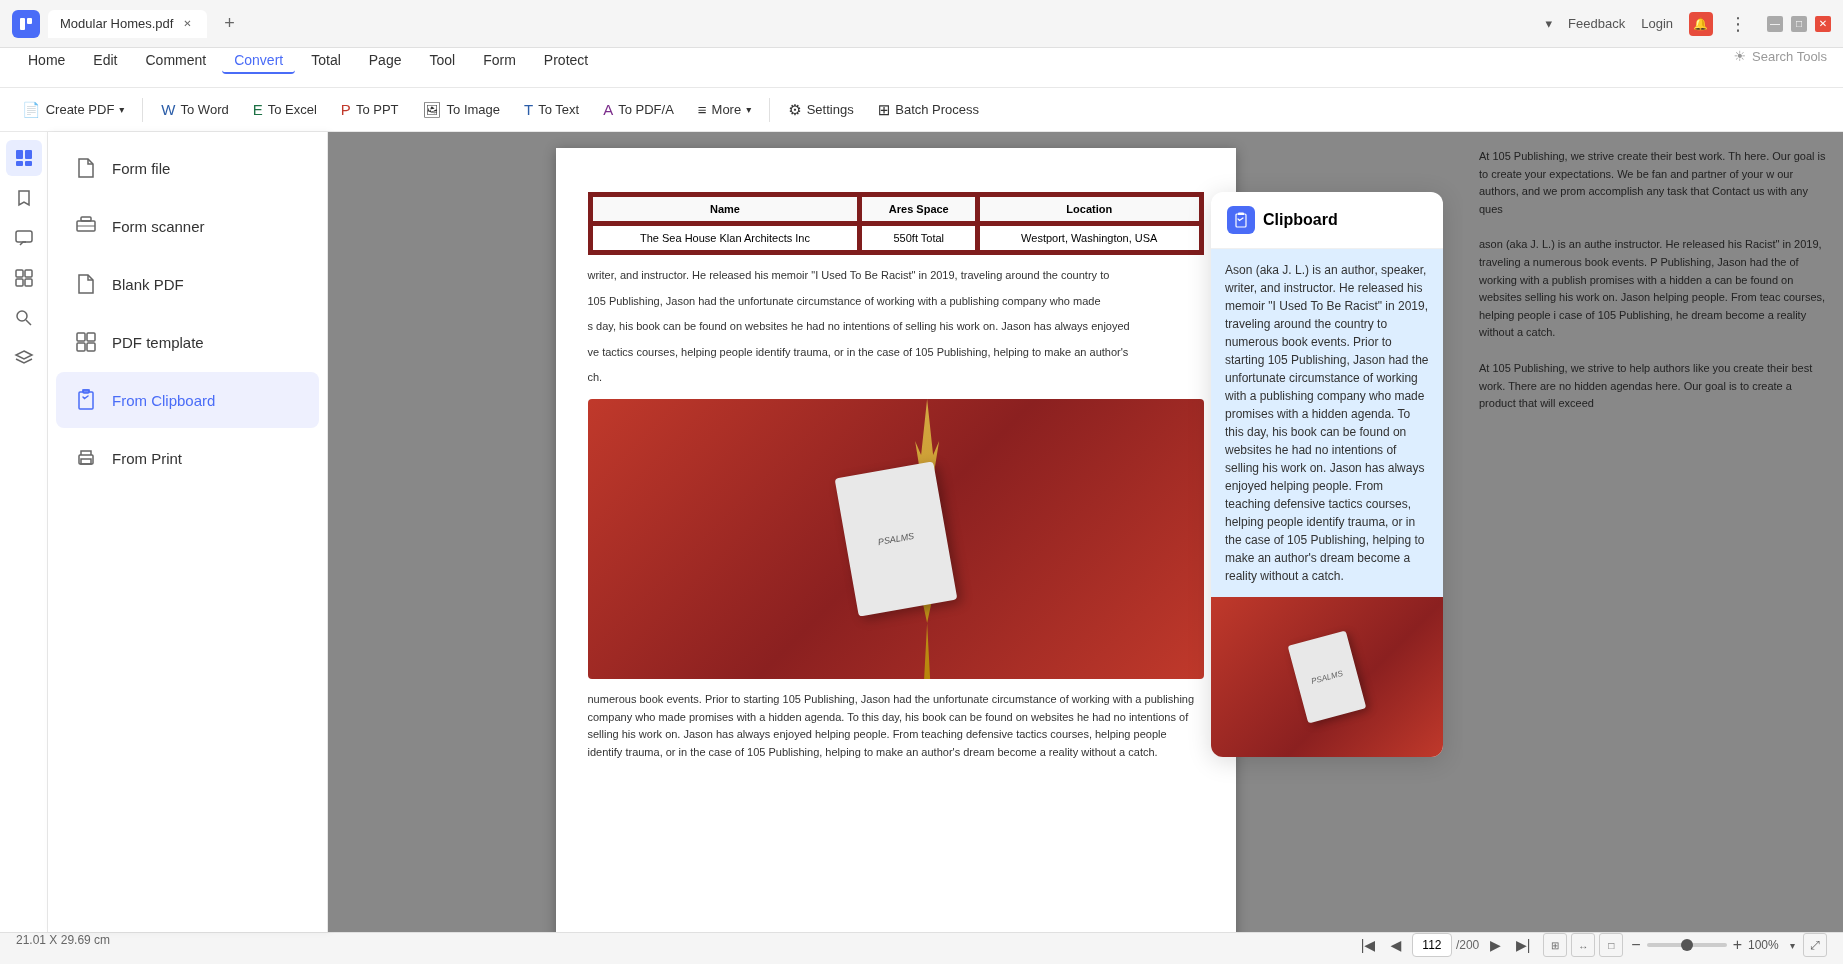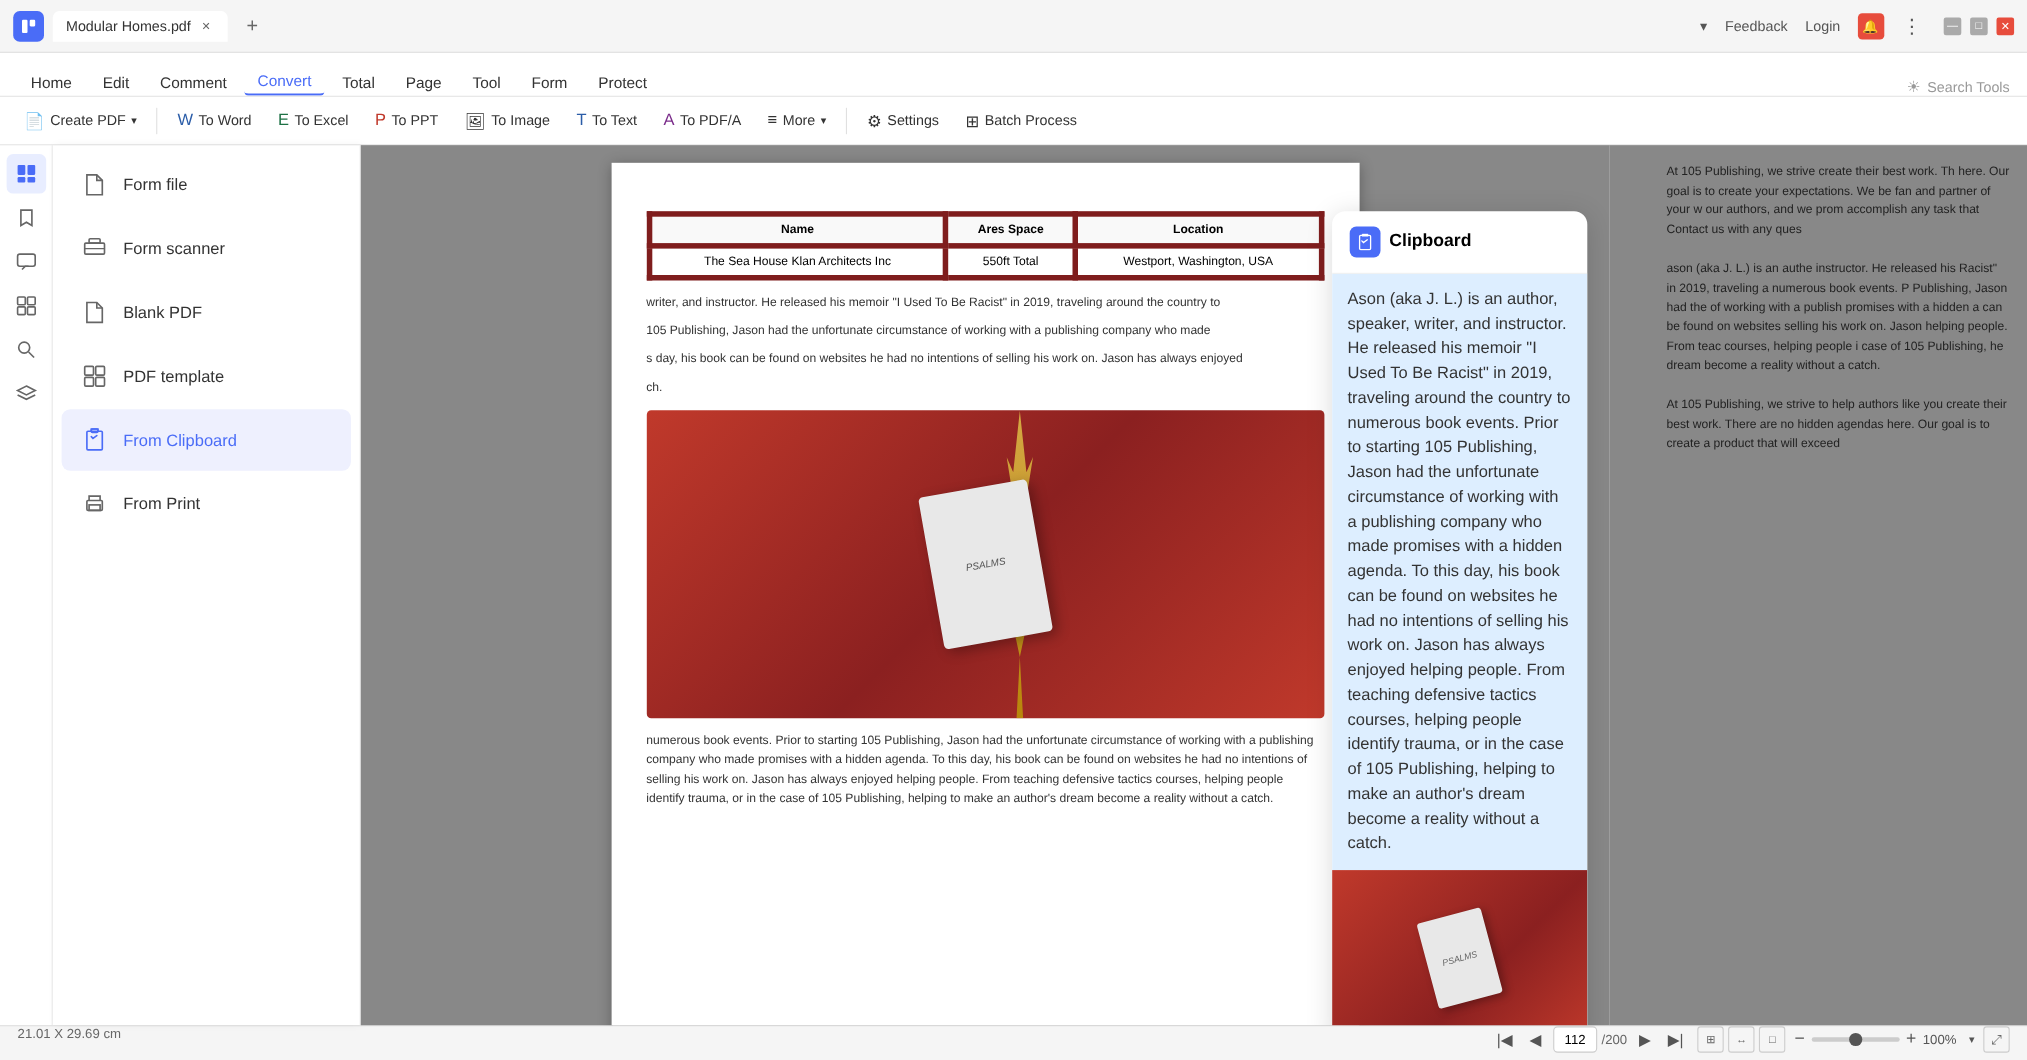--- a/index.html
+++ b/index.html
@@ -58,21 +58,21 @@
       background: #999;
       display: flex; align-items: center; justify-content: center;
       font-size: 10px; color: white; cursor: pointer;
     }
 
     
     .menubar {
       background: white;
       height: 40px;
       display: flex;
-      align-items: flex-end;
+      align-items: flex-start;
       padding: 0 16px;
       border-bottom: 1px solid #e8e8e8;
       gap: 4px;
     }
     .menu-item {
       padding: 4px 12px;
       font-size: 14px;
       color: #333;
       cursor: pointer;
       border-radius: 4px;
@@ -246,21 +246,20 @@
     .right-panel {
       width: 380px;
       background: #888;
       overflow-y: auto;
       padding: 16px;
     }
     .right-text {
       font-size: 11px;
       line-height: 1.6;
       color: #222;
-      margin-left: 36px;
     }
 
     
     .clipboard-popup {
       position: absolute;
       right: 20px;
       top: 60px;
       width: 232px;
       background: white;
       border-radius: 12px;
@@ -276,21 +275,21 @@
     }
     .clipboard-icon {
       width: 28px; height: 28px;
       background: #4a6cf7;
       border-radius: 6px;
       display: flex; align-items: center; justify-content: center;
       color: white; font-size: 14px;
     }
     .clipboard-text {
       padding: 12px 14px;
-      font-size: 15px;
+      font-size: 12px;
       line-height: 1.5;
       color: #333;
       background: #ddeeff;
     }
     .clipboard-image {
       width: 100%;
       height: 160px;
       background: linear-gradient(135deg, #c0392b 0%, #8b2020 60%, #c0392b 100%);
       position: relative;
       overflow: hidden;
@@ -572,20 +571,21 @@
             <td>The Sea House Klan Architects Inc</td>
             <td>550ft Total</td>
             <td>Westport, Washington, USA</td>
           </tr>
         </tbody>
       </table>
 
       <p class="pdf-text">writer, and instructor. He released his memoir "I Used To Be Racist" in 2019, traveling around the country to</p>
       <p class="pdf-text">105 Publishing, Jason had the unfortunate circumstance of working with a publishing company who made</p>
       <p class="pdf-text">s day, his book can be found on websites he had no intentions of selling his work on. Jason has always enjoyed</p>
+      <p class="pdf-text">ve tactics courses, helping people identify trauma, or in the case of 105 Publishing, helping to make an author's</p>
       <p class="pdf-text">ch.</p>
 
       <div class="pdf-image">
         <div class="wheat-decoration"></div>
         <div class="psalms-book">
           <span style="font-size:9px;color:#555;font-style:italic;">PSALMS</span>
         </div>
       </div>
 
       <p class="pdf-text">numerous book events. Prior to starting 105 Publishing, Jason had the unfortunate circumstance of working with a publishing company who made promises with a hidden agenda. To this day, his book can be found on websites he had no intentions of selling his work on. Jason has always enjoyed helping people. From teaching defensive tactics courses, helping people identify trauma, or in the case of 105 Publishing, helping to make an author's dream become a reality without a catch.</p>

